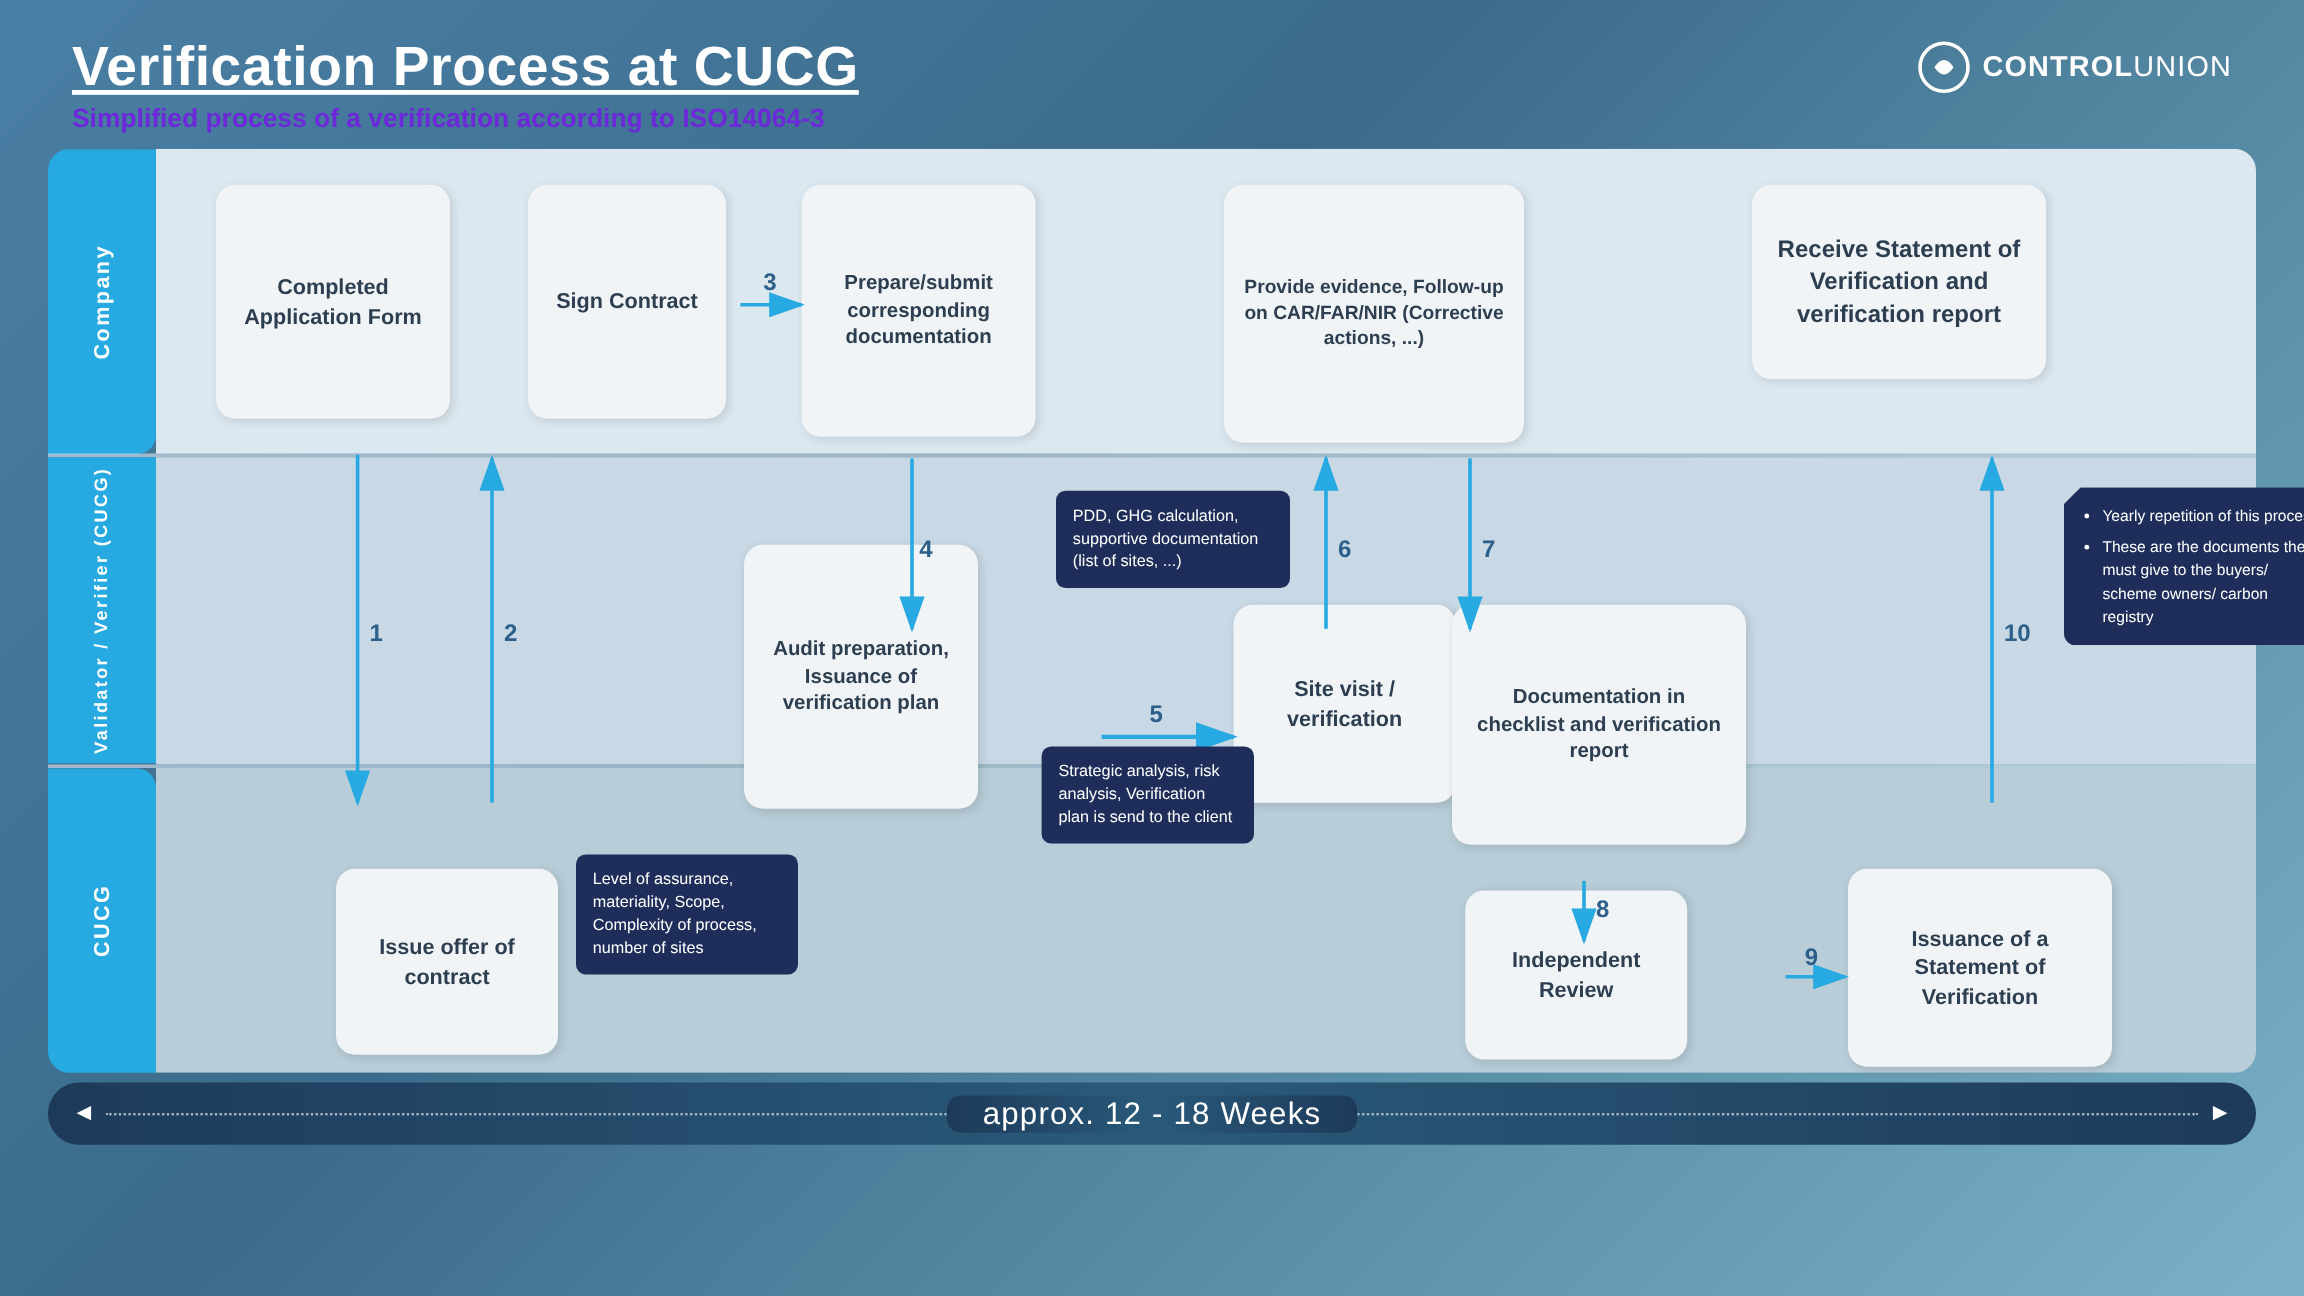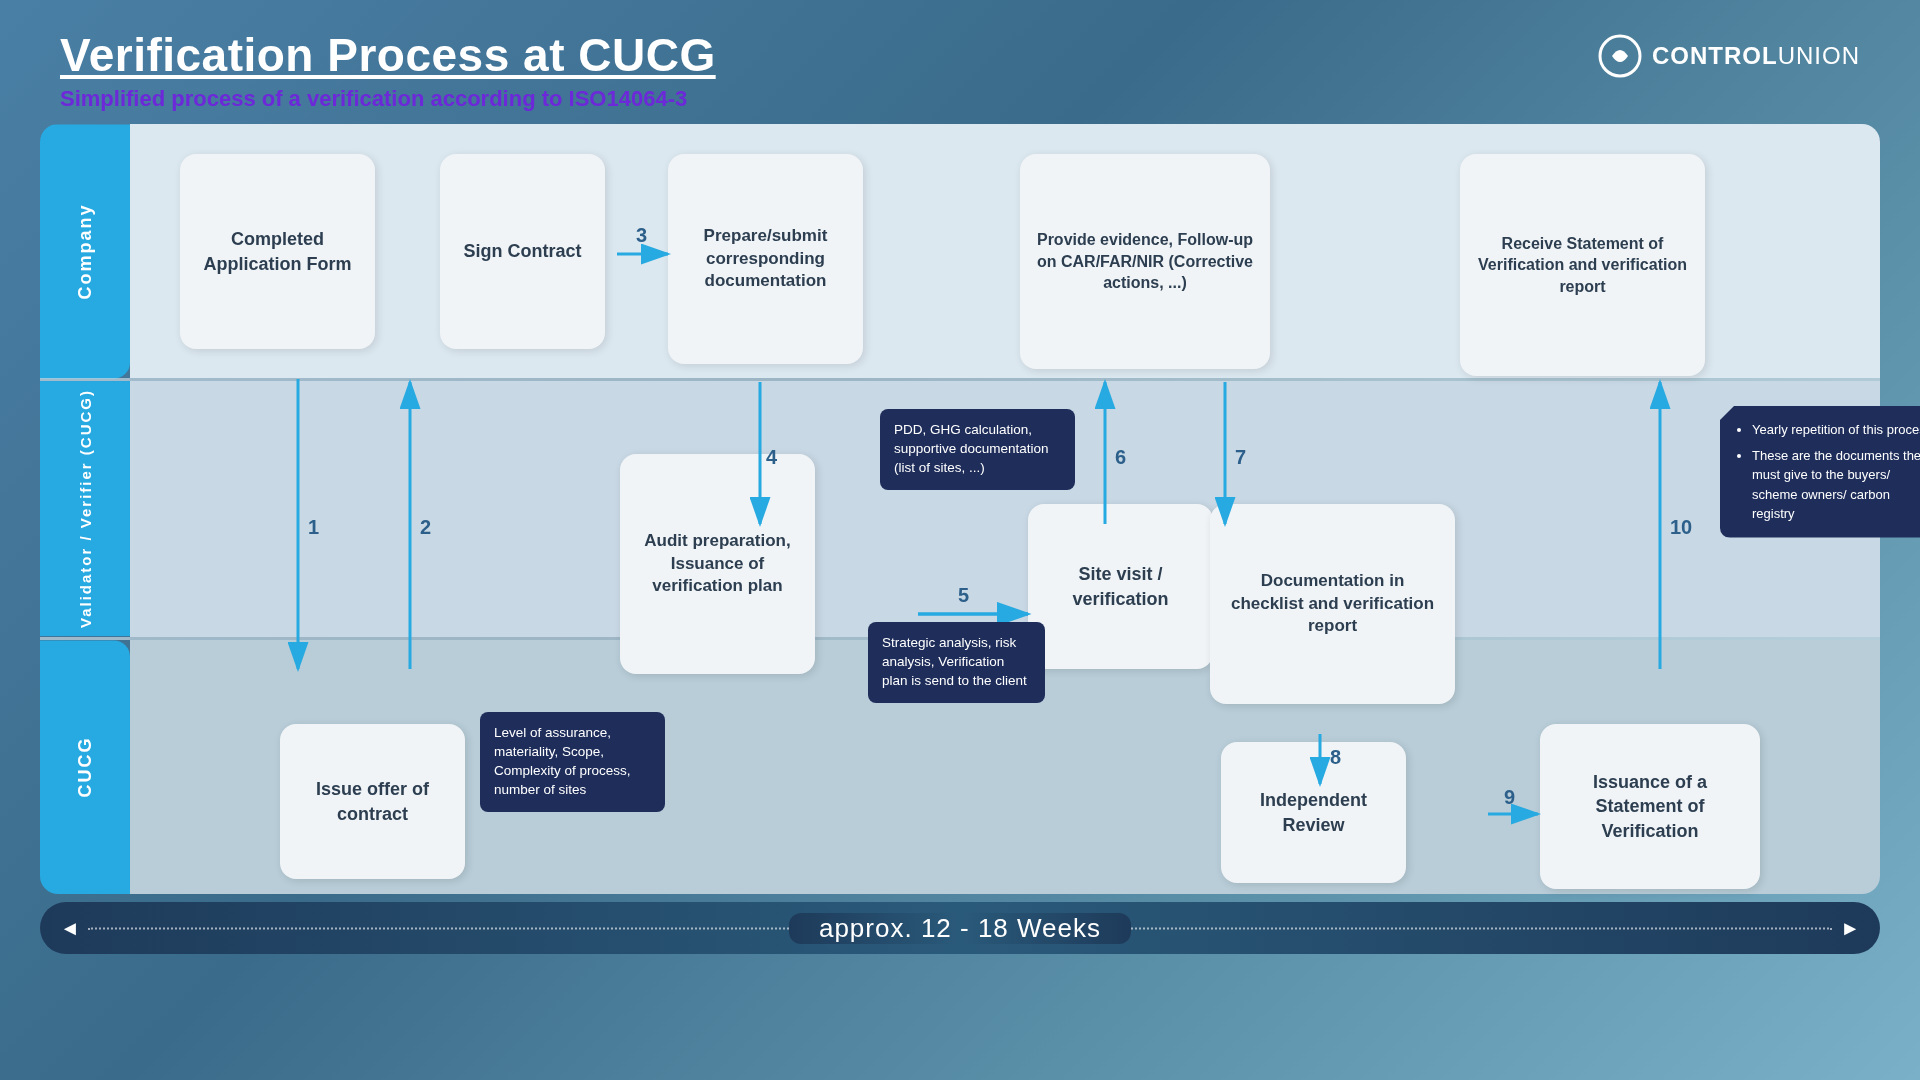--- a/index.html
+++ b/index.html
@@ -247,21 +247,21 @@
   </div>
 
   <div class="process-box" style="left:628px; top:30px; width:195px; height:210px; font-size:17px;">
     <span>Prepare/submit corresponding documentation</span>
   </div>
 
   <div class="process-box" style="left:980px; top:30px; width:250px; height:215px; font-size:16px;">
     <span>Provide evidence, Follow-up on CAR/FAR/NIR (Corrective actions, ...)</span>
   </div>
 
-  <div class="process-box" style="left:1420px; top:30px; width:245px; height:222px; font-size:16px;">
+  <div class="process-box" style="left:1420px; top:30px; width:245px; height:162px; font-size:20px;">
     <span>Receive Statement of Verification and verification report</span>
   </div>
 
   <div class="process-box" style="left:580px; top:330px; width:195px; height:220px; font-size:17px;">
     <span>Audit preparation, Issuance of verification plan</span>
   </div>
 
   <div class="process-box" style="left:988px; top:380px; width:185px; height:165px; font-size:18px;">
     <span>Site visit / verification</span>
   </div>

